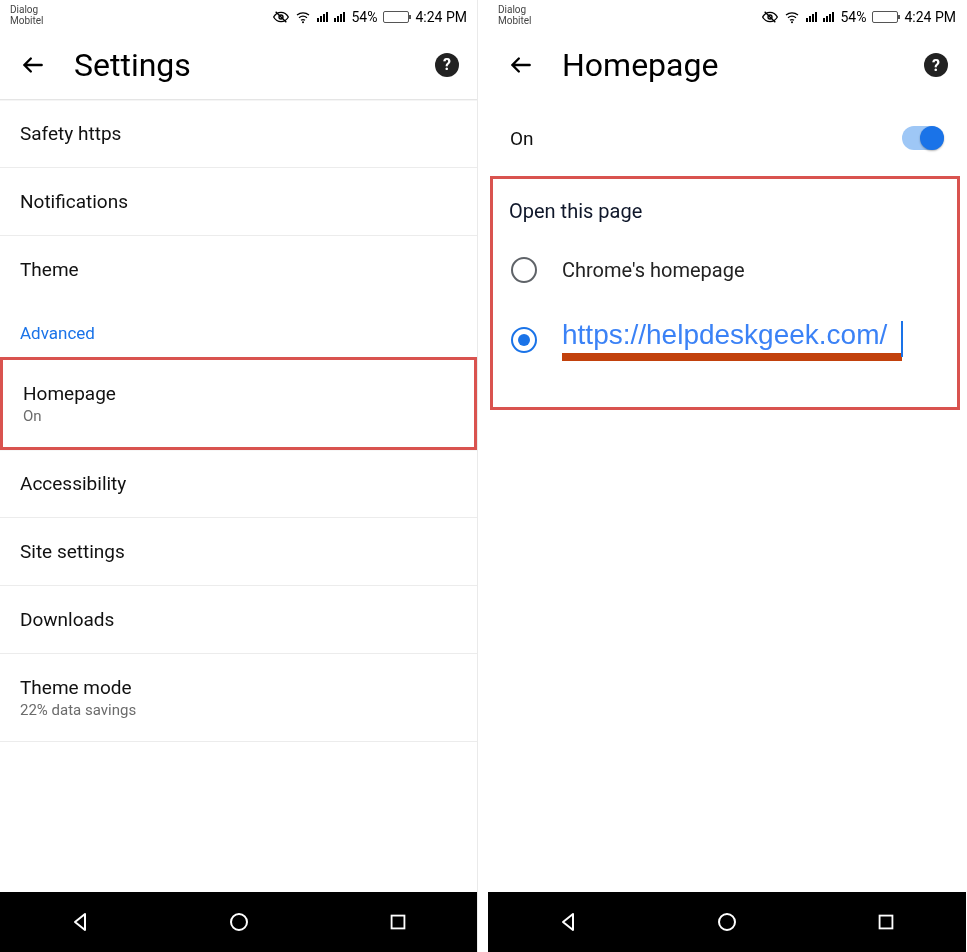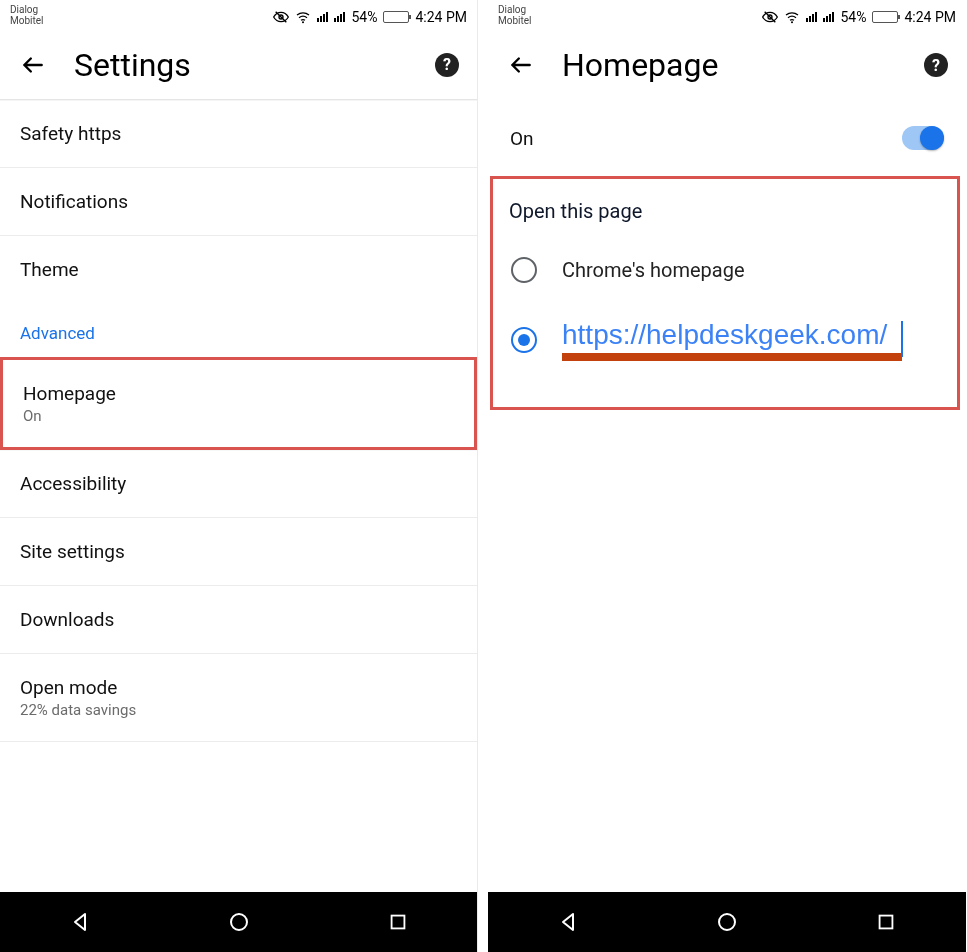--- a/index.html
+++ b/index.html
@@ -224,21 +224,21 @@
       <div class="row">
         <div class="primary">Accessibility</div>
       </div>
       <div class="row">
         <div class="primary">Site settings</div>
       </div>
       <div class="row">
         <div class="primary">Downloads</div>
       </div>
       <div class="row">
-        <div class="primary">Open mode</div>
+        <div class="primary">Theme mode</div>
         <div class="secondary">22% data savings</div>
       </div>
     </div>
 
     <div class="navbar">
       <div class="navbtn">
         <svg width="24" height="24" viewBox="0 0 24 24">
             <path d="M17 4 7 12l10 8z" fill="none" stroke="#fff" stroke-width="2" stroke-linejoin="round"></path>
           </svg>
       </div>

